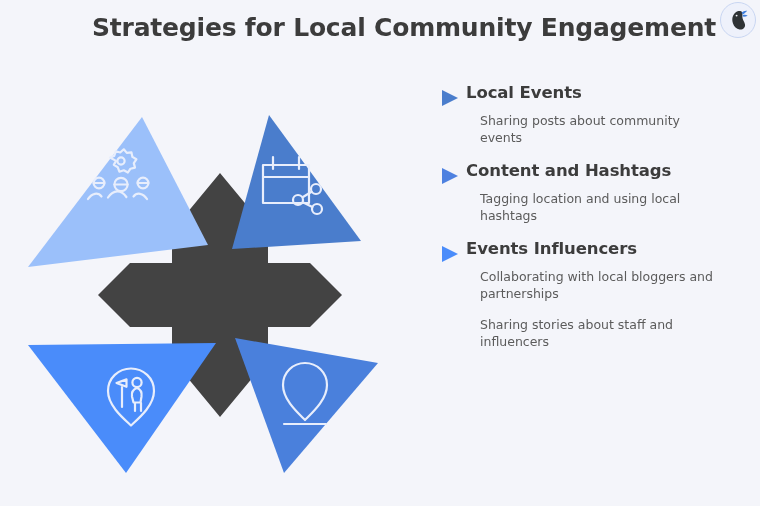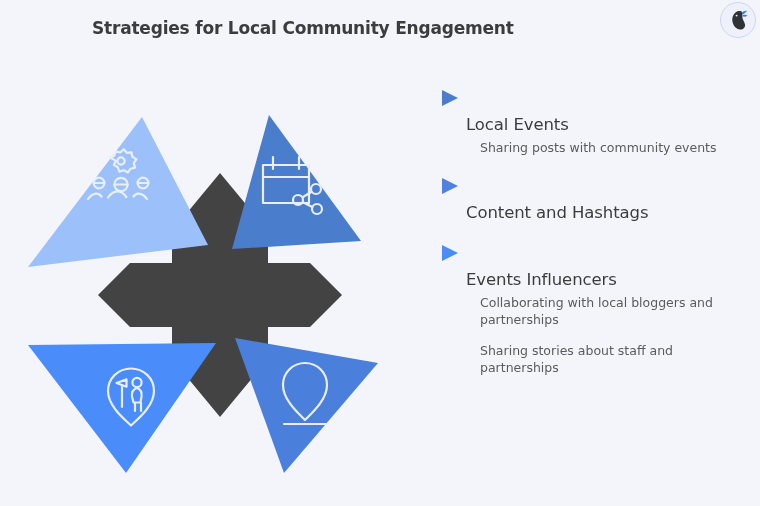--- a/index.html
+++ b/index.html
@@ -28,21 +28,21 @@
     left: 0;
     width: 760px;
     height: 58px;
   }
   .page-title {
     position: absolute;
     left: 92px;
     top: 12px;
     width: 590px;
     font-family: "DejaVu Sans", sans-serif;
-    font-size: 17px;
+    font-size: 25px;
     font-weight: bold;
     color: #3c3c3c;
     letter-spacing: -0.2px;
     line-height: 32px;
     white-space: nowrap;
   }
 
   .brand-badge {
     position: absolute;
     left: 720px;
@@ -96,25 +96,24 @@
   }
   .marker svg {
     display: block;
     width: 20px;
     height: 20px;
   }
   .item-title {
     flex: 1 1 auto;
     font-family: "DejaVu Sans", sans-serif;
     font-size: 16.5px;
-    font-weight: normal;
+    font-weight: bold;
     color: #3c3c3c;
     line-height: 21px;
     letter-spacing: -0.1px;
-    margin-top: 32px;
   }
   .item-desc {
     margin-left: 40px;
     margin-top: 4px;
     font-family: "DejaVu Sans", sans-serif;
     font-size: 12.5px;
     color: #5b5b5b;
     line-height: 17px;
     max-width: 245px;
   }
@@ -216,45 +215,46 @@
 
     <div class="list-item">
       <div class="item-head">
         <div class="marker">
           <svg viewBox="0 0 20 20">
             <polygon points="2,2 18,10 2,18" fill="#4a7dcc"></polygon>
           </svg>
         </div>
         <div class="item-title">Local Events</div>
       </div>
-      <div class="item-desc">Sharing posts with community events</div>
+      <div class="item-desc">Sharing posts about community events</div>
     </div>
 
     <div class="list-item">
       <div class="item-head">
         <div class="marker">
           <svg viewBox="0 0 20 20">
             <polygon points="2,2 18,10 2,18" fill="#4e81e0"></polygon>
           </svg>
         </div>
         <div class="item-title">Content and Hashtags</div>
       </div>
+      <div class="item-desc">Tagging location and using local hashtags</div>
     </div>
 
     <div class="list-item">
       <div class="item-head">
         <div class="marker">
           <svg viewBox="0 0 20 20">
             <polygon points="2,2 18,10 2,18" fill="#4a8cfa"></polygon>
           </svg>
         </div>
         <div class="item-title">Events Influencers</div>
       </div>
       <div class="item-desc">Collaborating with local bloggers and partnerships</div>
     </div>
 
     <div class="list-item">
-      <div class="item-desc">Sharing stories about staff and partnerships</div>
+      <div class="item-desc">Sharing stories about staff and influencers</div>
     </div>
 
   </div>
 
 </div>
 
 </body></html>

